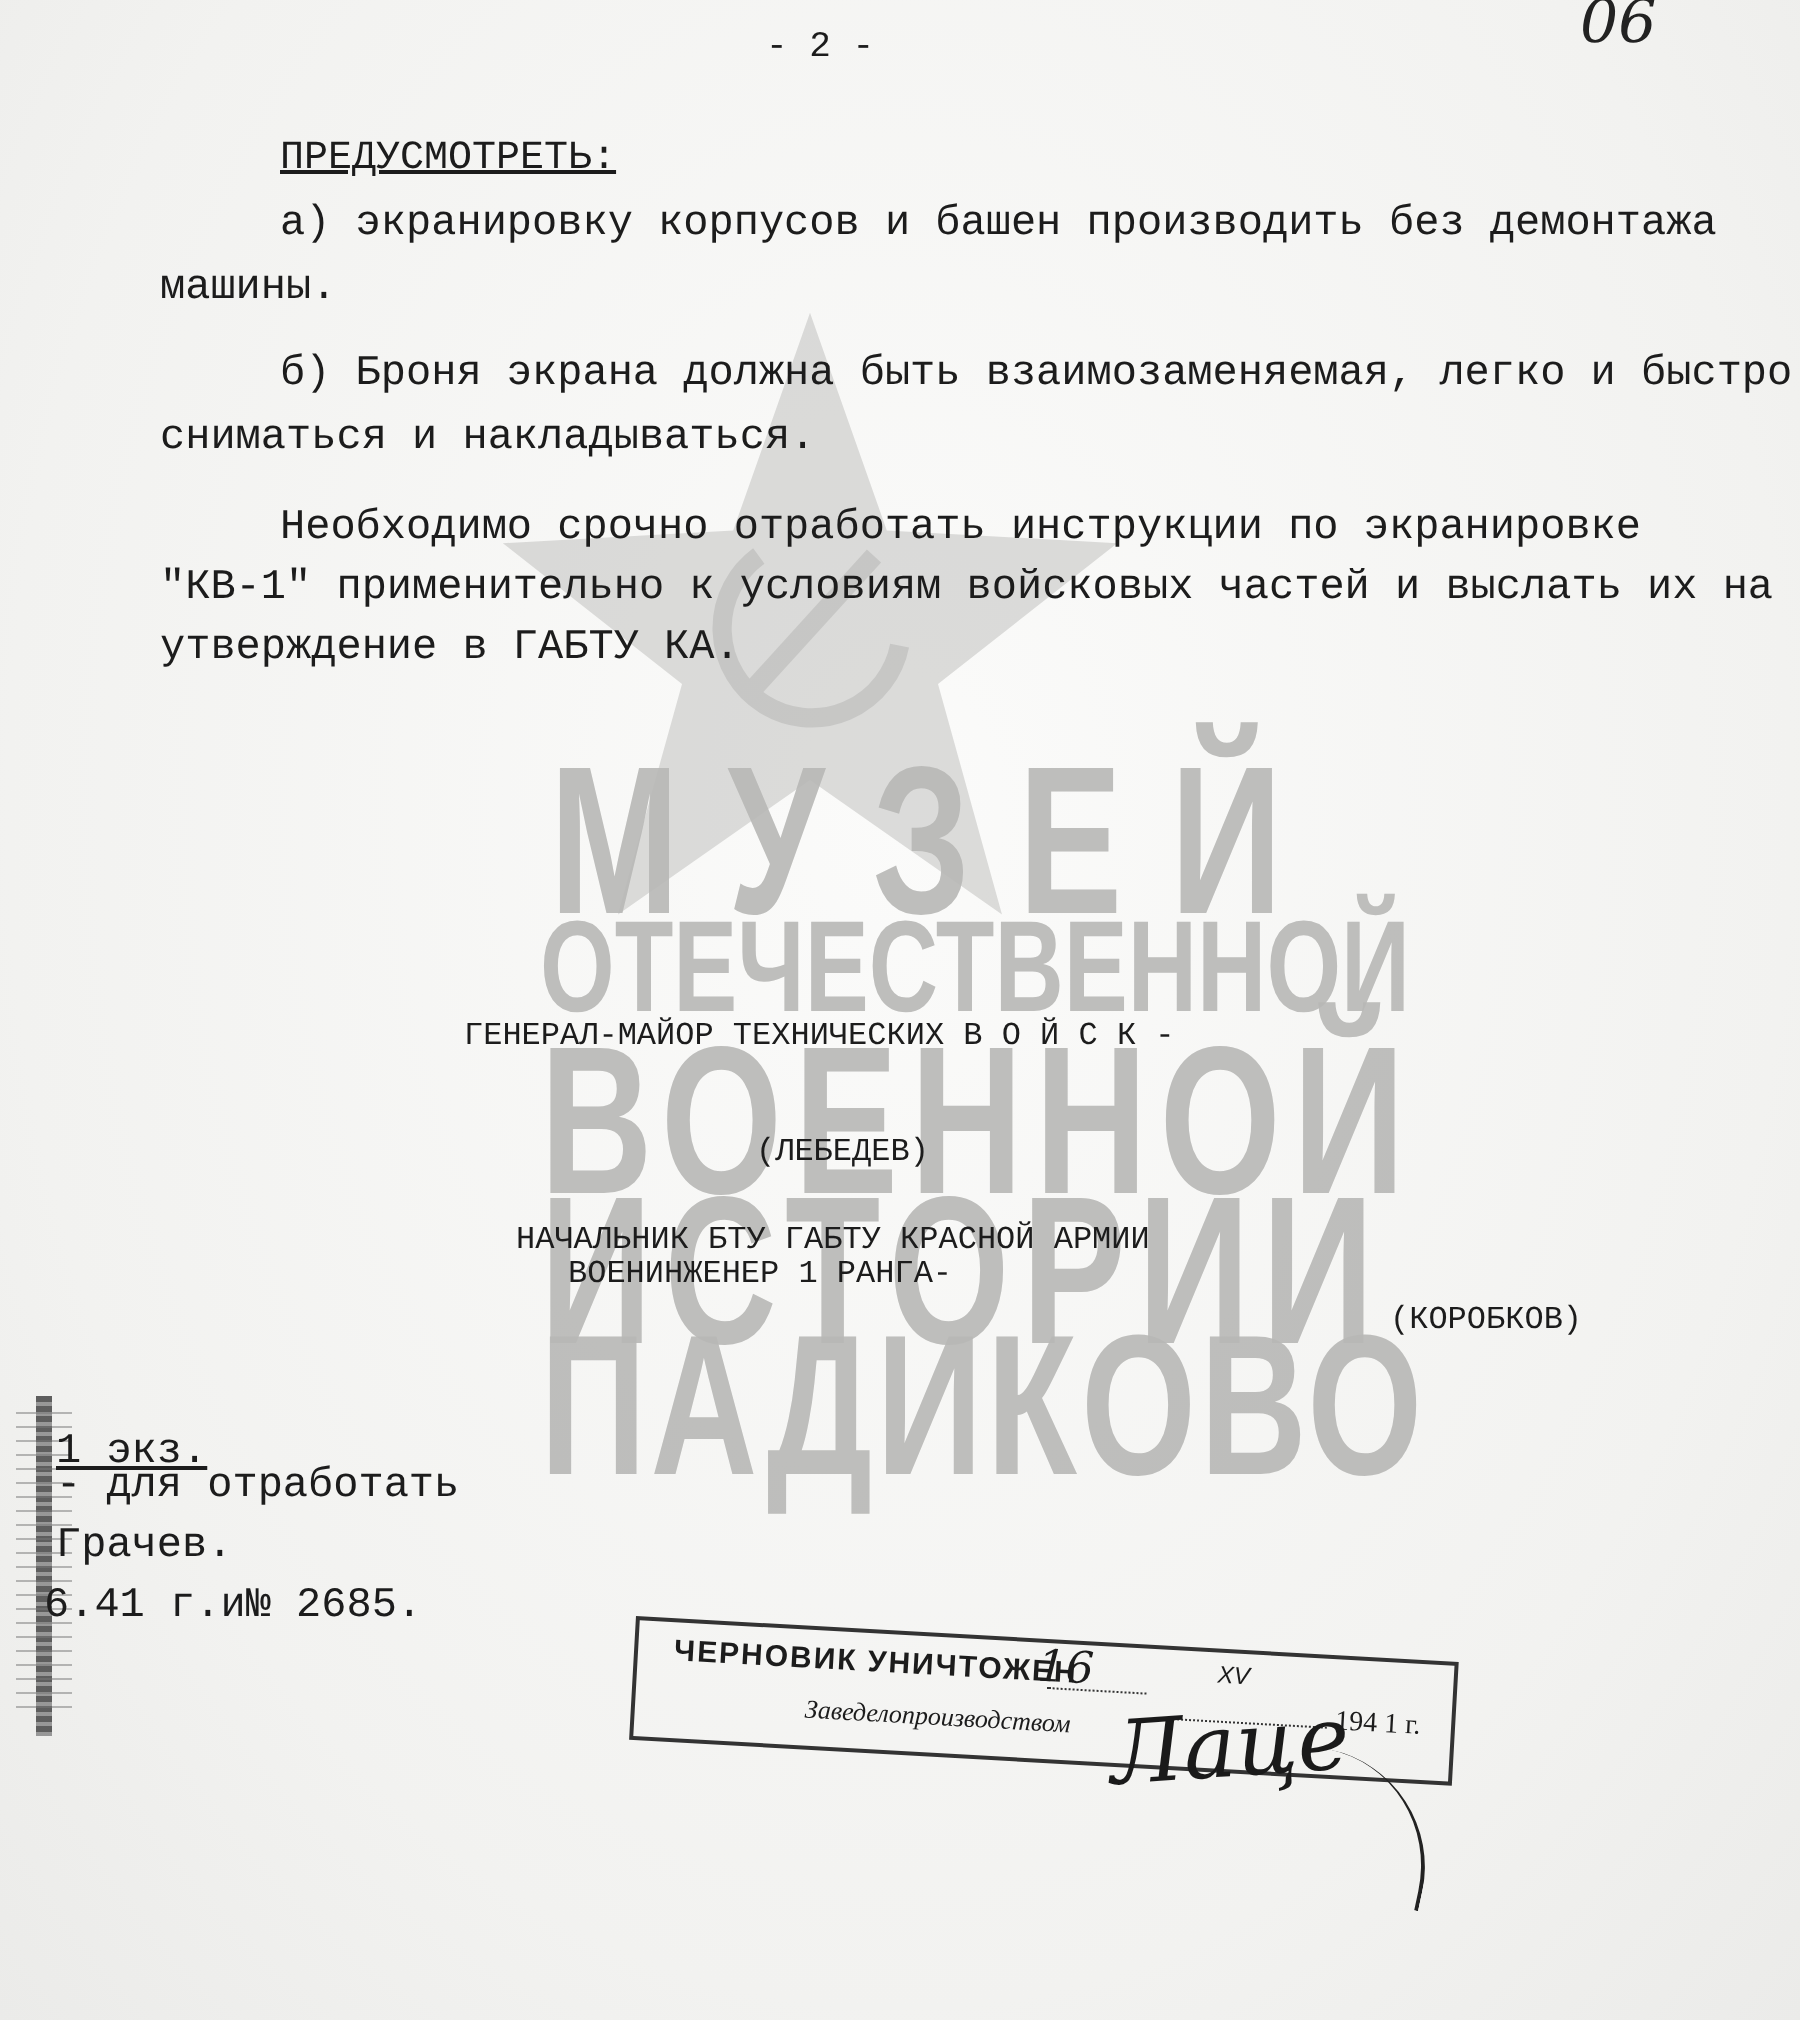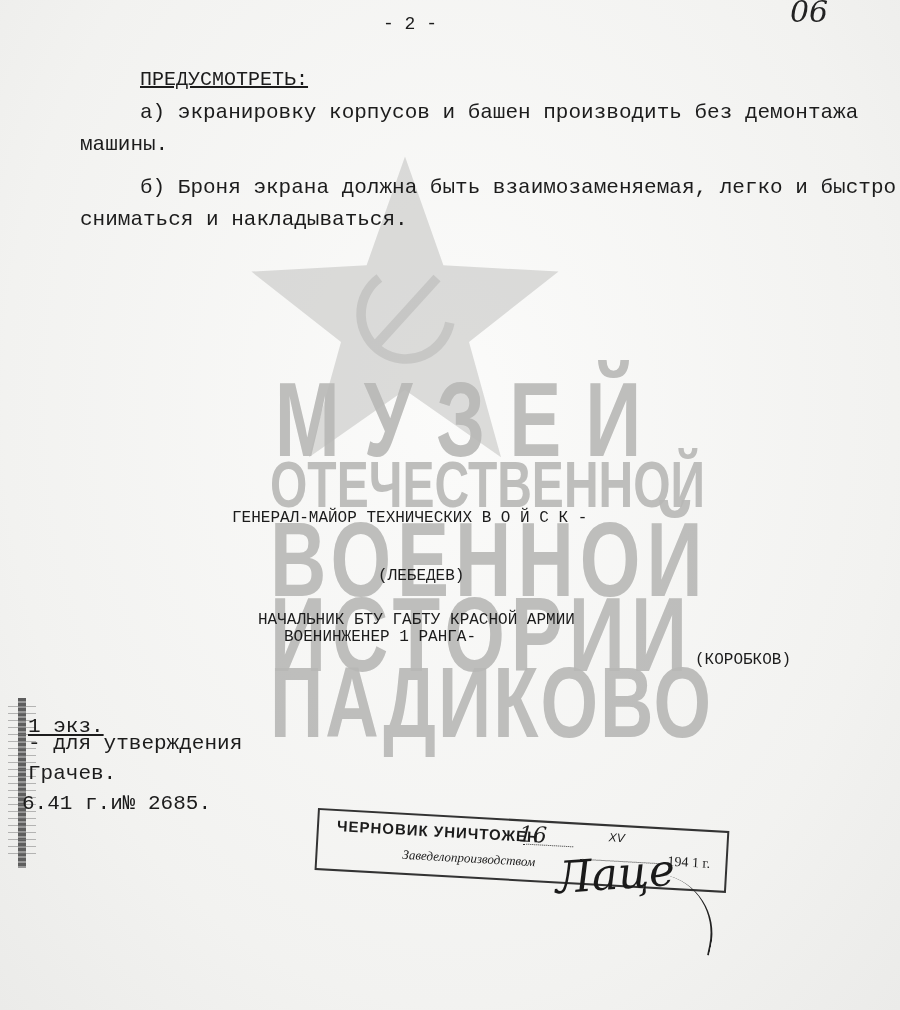--- a/index.html
+++ b/index.html
@@ -89,32 +89,33 @@
   <div class="wm-text wm-5">ПАДИКОВО</div>
 
   <div class="t page-num">- 2 -</div>
   <div class="corner-mark">06</div>
 
   <div class="t heading">ПРЕДУСМОТРЕТЬ:</div>
 
   <div class="t para" style="top:97px; text-indent:60px;">а) экранировку корпусов и башен производить без демонтажа машины.</div>
   <div class="t para" style="top:160px; text-indent:60px;margin-top:12px;">б) Броня экрана должна быть взаимозаменяемая, легко и быстро сниматься и накладываться.</div>
 
+  <div class="t para" style="top:250px; text-indent:60px; line-height:30px;">Необходимо срочно отработать инструкции по экранировке "КВ-1" применительно к условиям войсковых частей и выслать их на утверждение в ГАБТУ КА.</div>
 
   <div class="t sig" style="left:232px; top:510px;">ГЕНЕРАЛ-МАЙОР ТЕХНИЧЕСКИХ В О Й С К -</div>
   <div class="t sig" style="left:378px; top:568px;">(ЛЕБЕДЕВ)</div>
 
   <div class="t sig" style="left:258px; top:612px;">НАЧАЛЬНИК БТУ ГАБТУ КРАСНОЙ АРМИИ</div>
   <div class="t sig" style="left:284px; top:629px;">ВОЕНИНЖЕНЕР 1 РАНГА-</div>
   <div class="t sig" style="left:695px; top:652px;">(КОРОБКОВ)</div>
 
   <div class="binding"></div>
   <div class="binding-ticks"></div>
   <div class="t margin-note" style="top:718px; line-height:18px; text-decoration:underline;">1 экз.</div>
-  <div class="t margin-note" style="top:734px; line-height:20px;">- для утверждения</div>
+  <div class="t margin-note" style="top:734px; line-height:20px;">- для отработать</div>
   <div class="t margin-note" style="top:764px; line-height:20px;">Грачев.</div>
   <div class="t margin-note" style="top:794px; line-height:20px; left:22px;">6.41 г.и№ 2685.</div>
 
   <div class="stamp">
     <div class="stamp-title">ЧЕРНОВИК УНИЧТОЖЕН</div>
     <div class="stamp-day">16</div>
     <div class="stamp-dots1"></div>
     <div class="stamp-month">XV</div>
     <div class="stamp-dots2"></div>
     <div class="stamp-year"><span>194 1</span> <span>г.</span></div>

